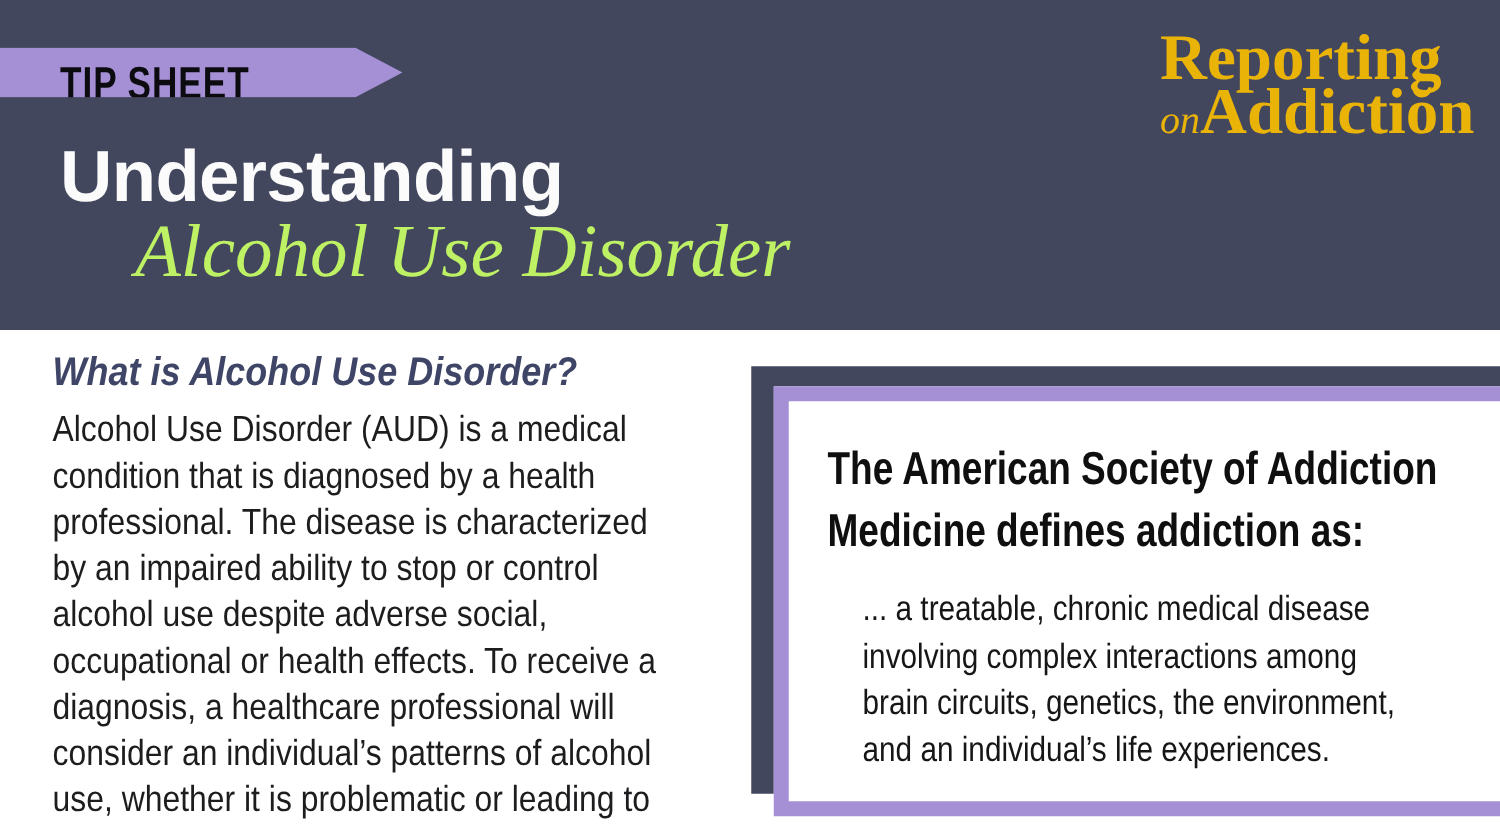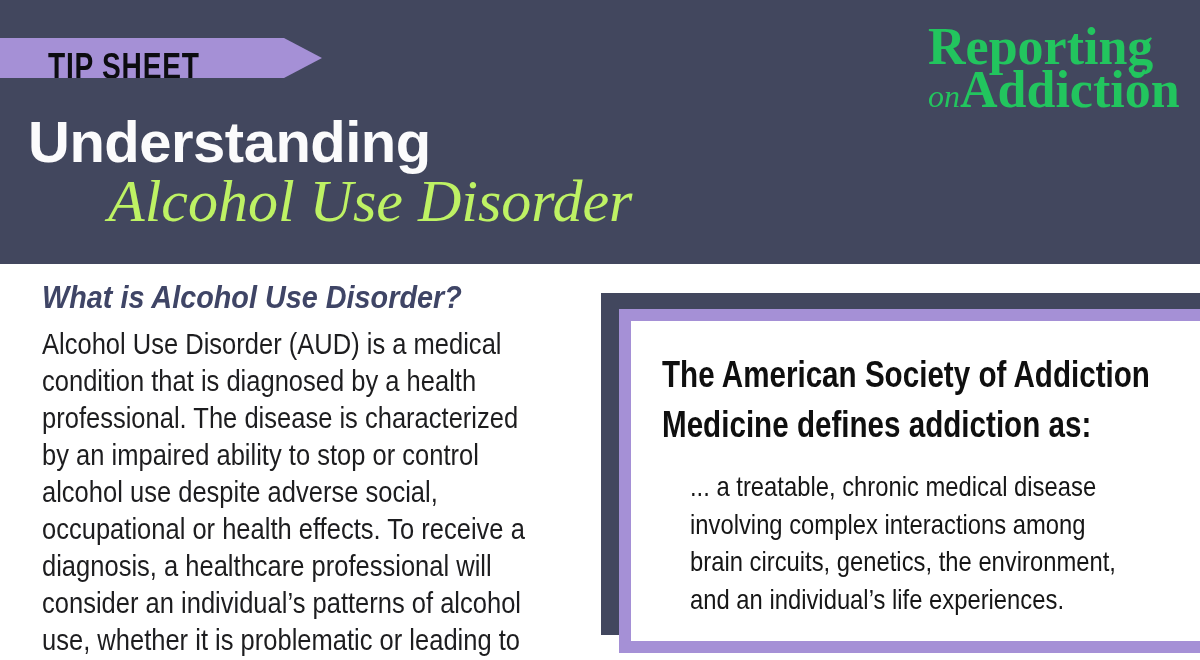--- a/index.html
+++ b/index.html
@@ -33,40 +33,40 @@
     font-size: 37px;
     font-weight: 700;
     color: #0c0c10;
     letter-spacing: 1px;
     transform: scaleX(0.76);
     transform-origin: 0 50%;
     white-space: nowrap;
   }
   .title-line1 {
     position: absolute;
-    left: 28px; top: 113px;
+    left: 48px; top: 113px;
     font-size: 58px; line-height: 58px;
     font-weight: 700;
     color: #fbfbfc;
     letter-spacing: -0.5px;
     white-space: nowrap;
   }
   .title-line2 {
     position: absolute;
     left: 108px; top: 171px;
     font-family: "Liberation Serif", serif;
     font-style: italic;
     font-size: 60px; line-height: 60px;
     color: #bef264;
     white-space: nowrap;
   }
   .logo {
     position: absolute;
     left: 928px; top: 25px;
-    color: #22c55e;
+    color: #eab308;
     font-family: "Liberation Serif", serif;
     line-height: 44px;
     white-space: nowrap;
   }
   .logo-line1 {
     font-size: 52px;
     font-weight: 700;
   }
   .logo-line2 { margin-top: -1px; font-size: 52px; font-weight: 700; }
   .logo-on {

